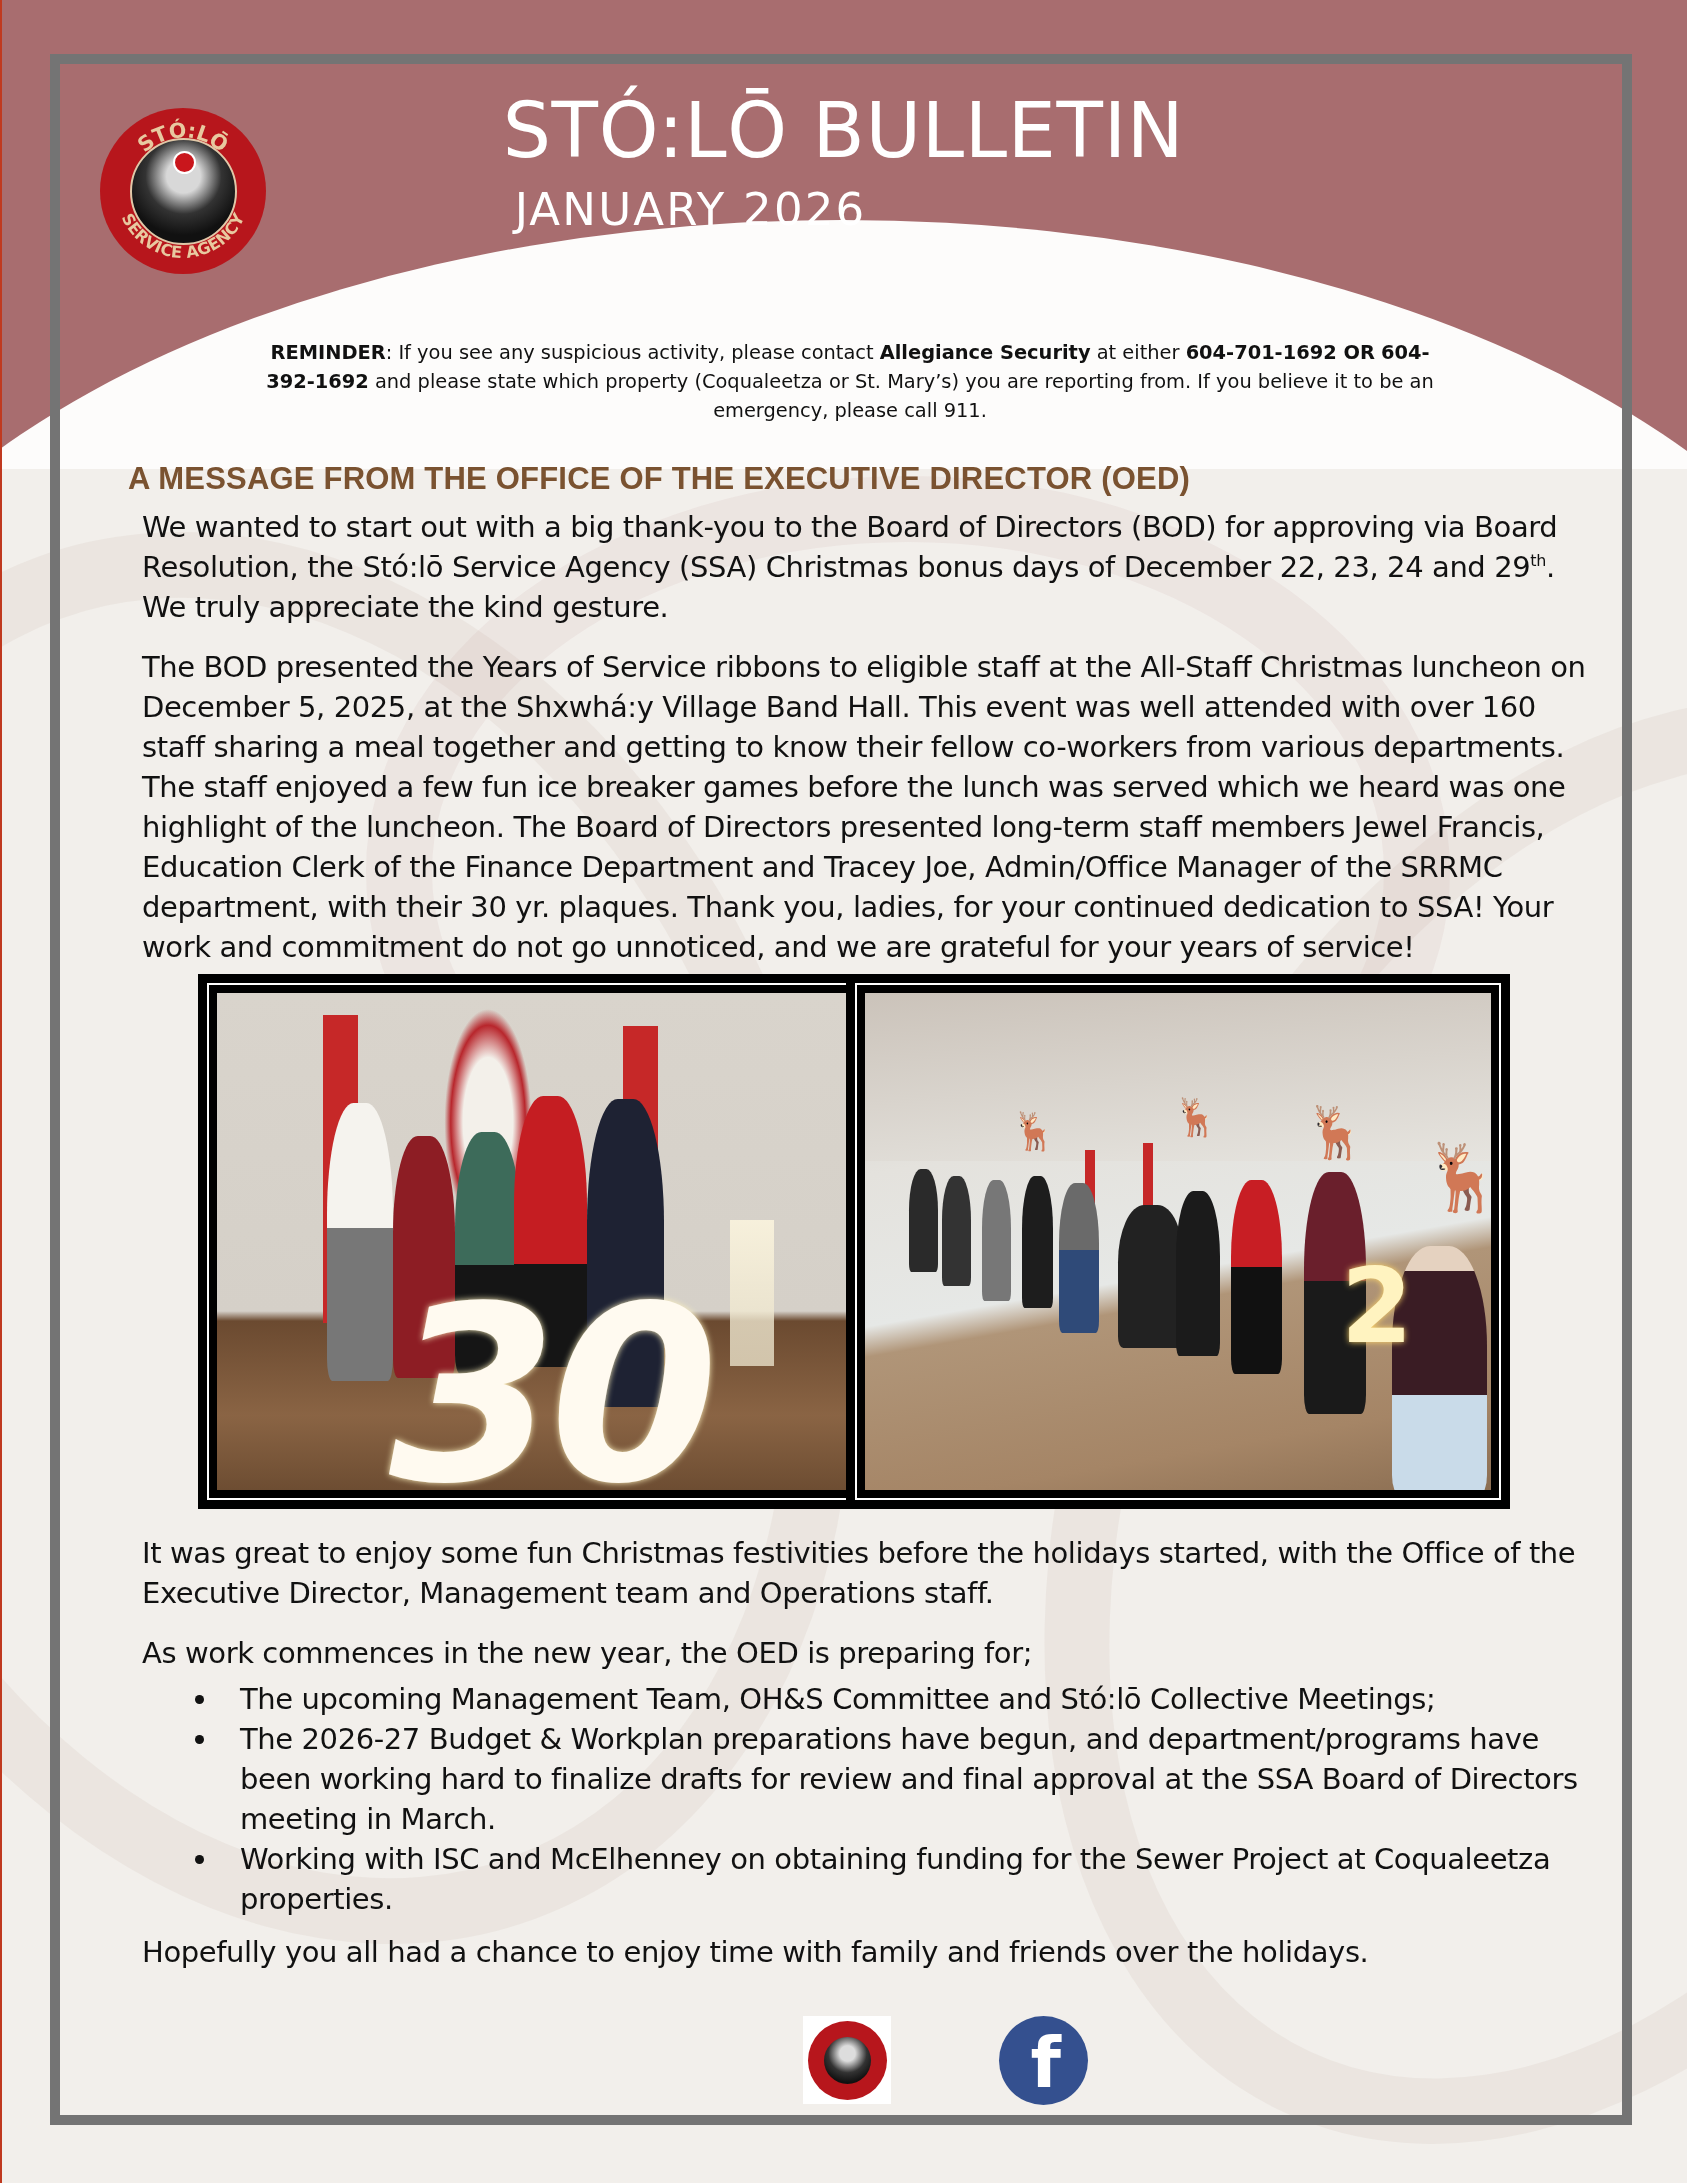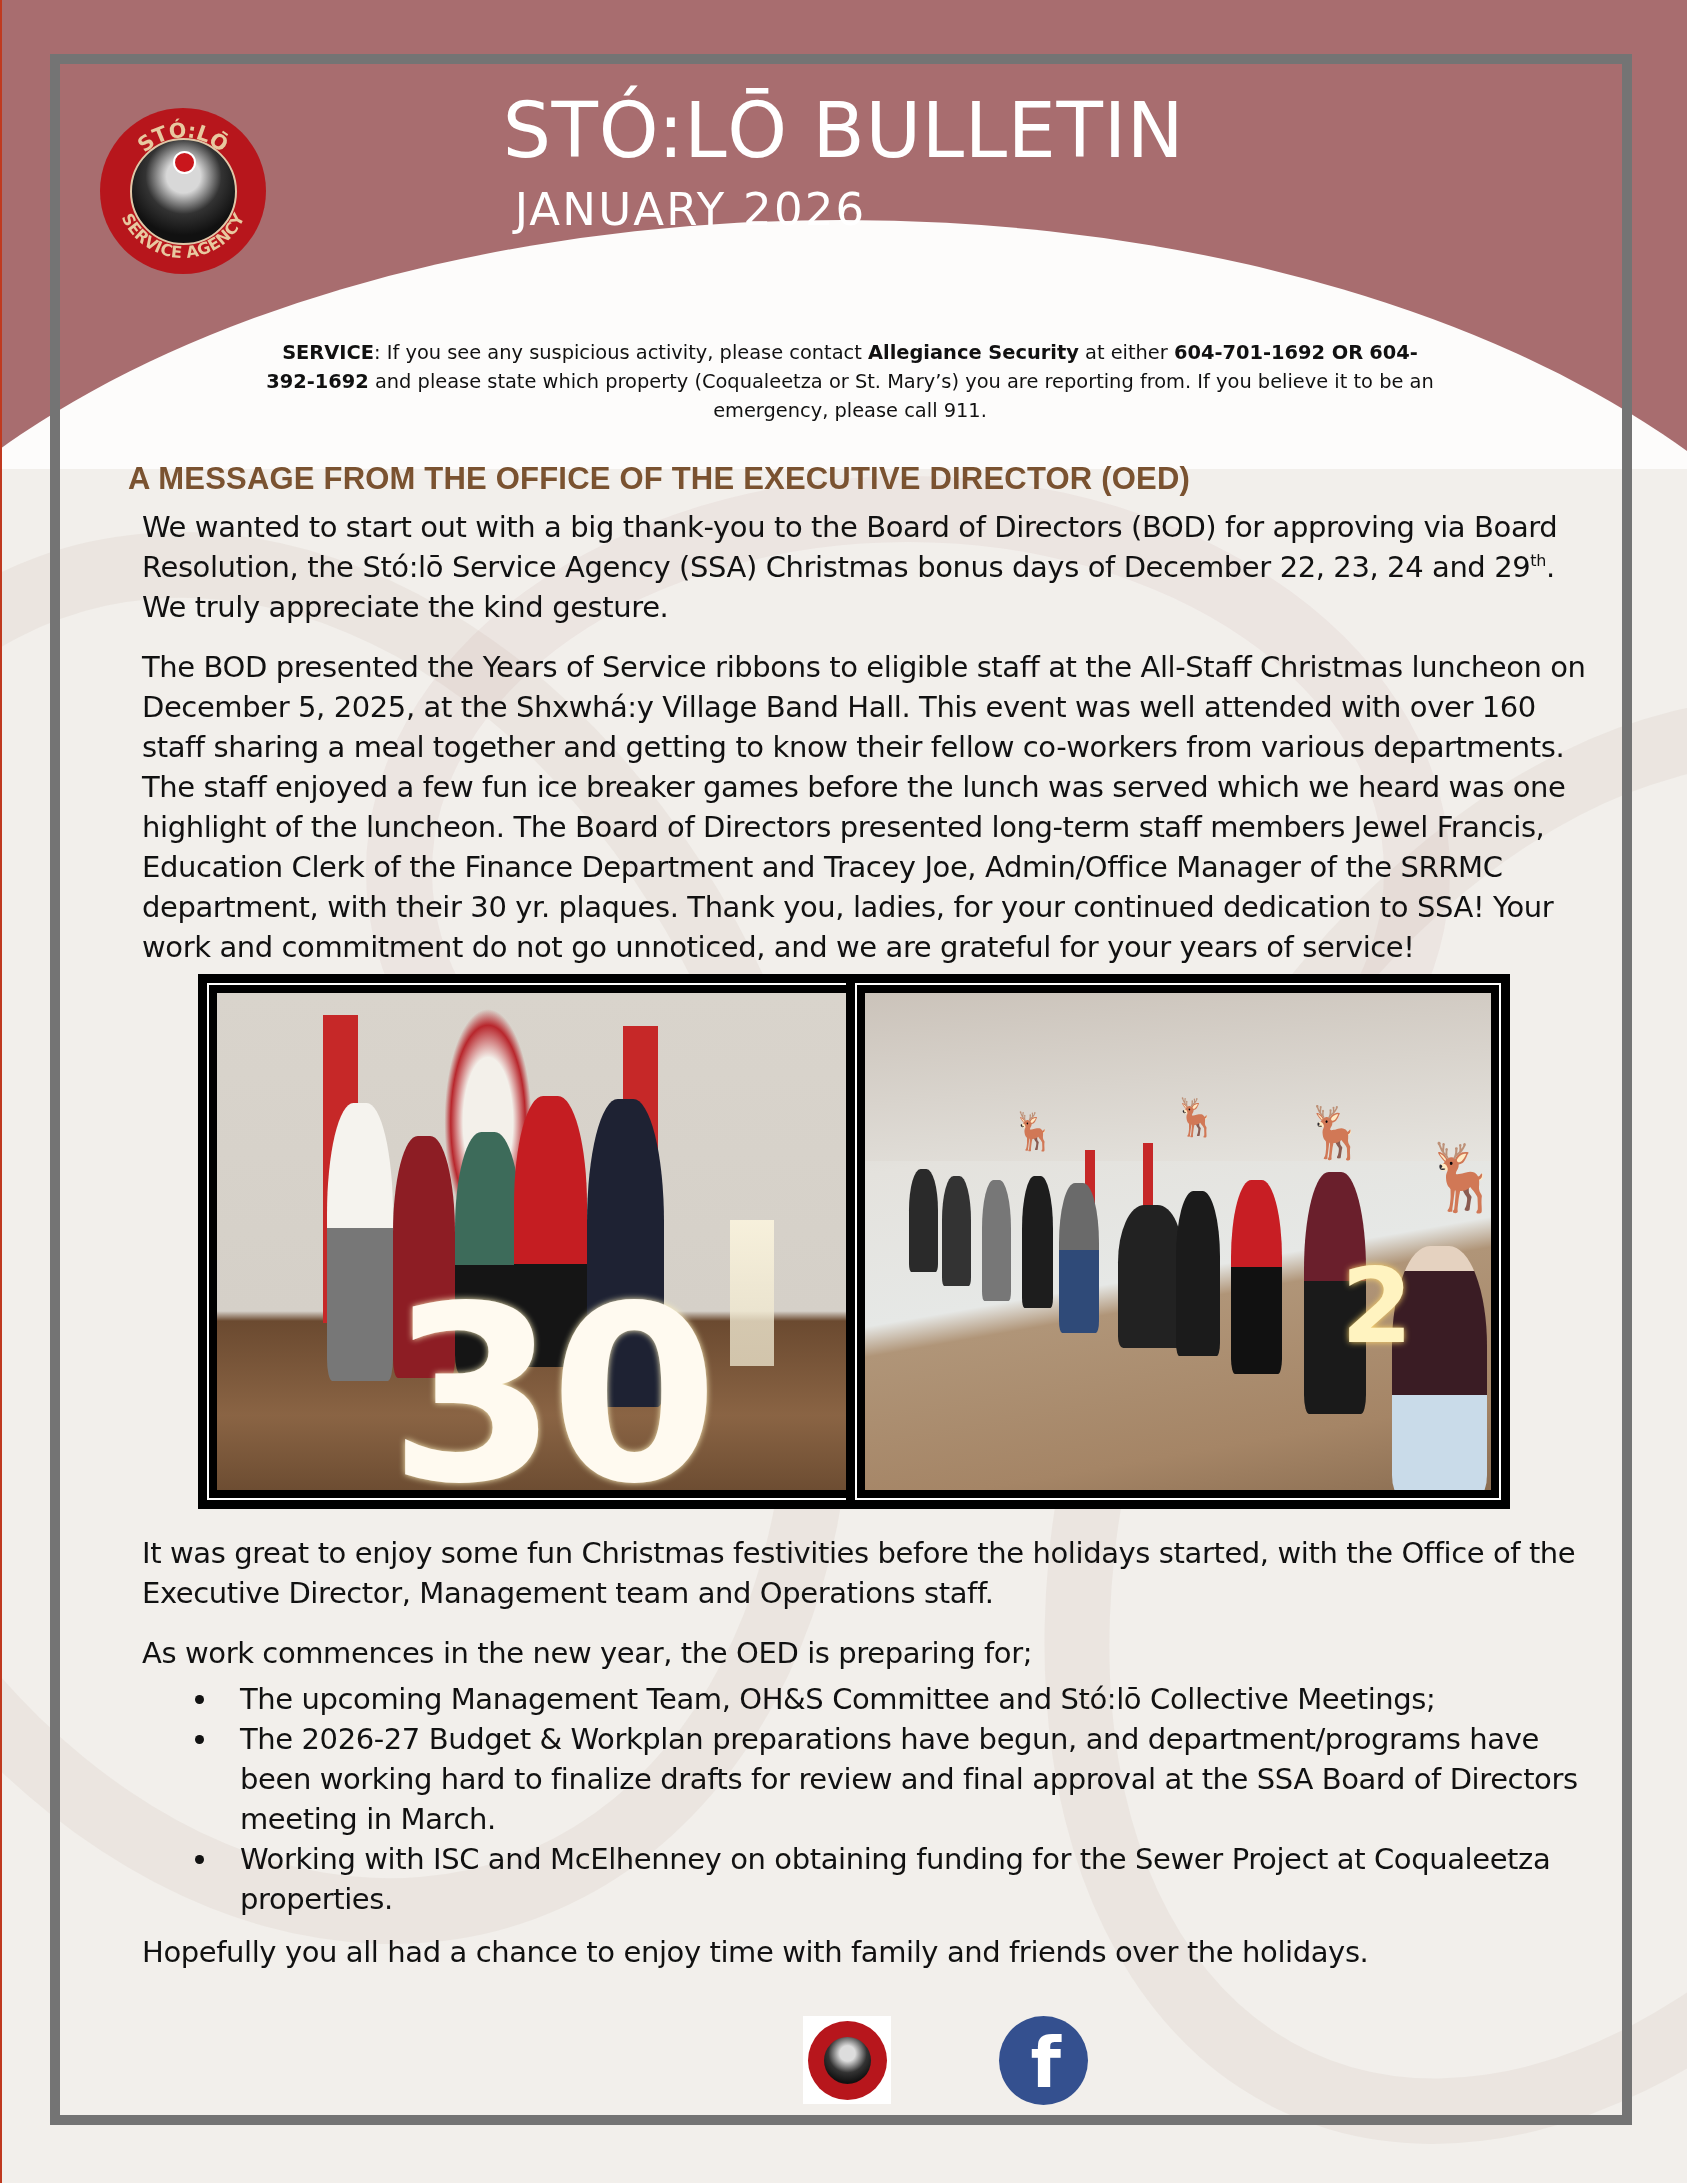--- a/index.html
+++ b/index.html
@@ -92,21 +92,21 @@
     position: absolute; background: #000; box-sizing: border-box;
   }
   .photo .inner-border {
     position: absolute; left: 8.8px; top: 8.8px; right: 8.8px; bottom: 8.8px;
     border: 2.9px solid #fff;
   }
   .photo .img {
     position: absolute; left: 19px; top: 19px; right: 19px; bottom: 19px;
     overflow: hidden;
   }
-  .photo1 { left: 198px; top: 974px; width: 680px; height: 535px; }
+  .photo1 { left: 198px; top: 974px; width: 680px; height: 535px; font-style: italic; }
   .photo2 { left: 846px; top: 974px; width: 664px; height: 535px; }
   .img1 {
     background:
       linear-gradient(180deg, #d9d4cc 0%, #d5d0c8 64%, #6b4a30 66%, #8a6444 85%, #6d4d32 100%);
   }
   .img2 {
     background:
       linear-gradient(170deg, #cfc9c2 0%, #e4e2dd 30%, #e6e8e6 55%, #b09578 60%, #a58566 85%, #8b6e52 100%);
   }
   .banner { position: absolute; background: #c62828; }
@@ -166,21 +166,21 @@
     <text fill="#e8c9a0" font-size="22" font-family="DejaVu Sans, sans-serif" font-weight="bold">
       <textPath href="#botArc" startOffset="50%" text-anchor="middle">SERVICE AGENCY</textPath>
     </text>
   </svg>
 </div>
 
 <div class="title">STÓ:LŌ BULLETIN</div>
 <div class="subtitle">JANUARY 2026</div>
 
 <div class="reminder">
-  <span class="hl"><b>SERVICE</b><span>: If you see any suspicious activity, please contact </span><b>Allegiance Security</b><span> at either </span><b>604-701-1692 OR</b>
+  <span class="hl"><b>REMINDER</b><span>: If you see any suspicious activity, please contact </span><b>Allegiance Security</b><span> at either </span><b>604-701-1692 OR</b>
   <b>604-392-1692</b><span> and please state which property (Coqualeetza or St. Mary’s) you are reporting from. If you believe it to be an emergency, please call 911.</span></span>
 </div>
 
 <div class="section-heading">A MESSAGE FROM THE OFFICE OF THE EXECUTIVE DIRECTOR (OED)</div>
 
 <div class="content p1">
   <p><span>We wanted to start out with a big thank-you to the Board of Directors (BOD) for approving via Board Resolution, the Stó:lō Service Agency (SSA) Christmas bonus days of December 22, 23, 24 and 29</span><sup>th</sup><span>. We truly appreciate the kind gesture.</span></p>
 </div>
 
 <div class="content p2">

